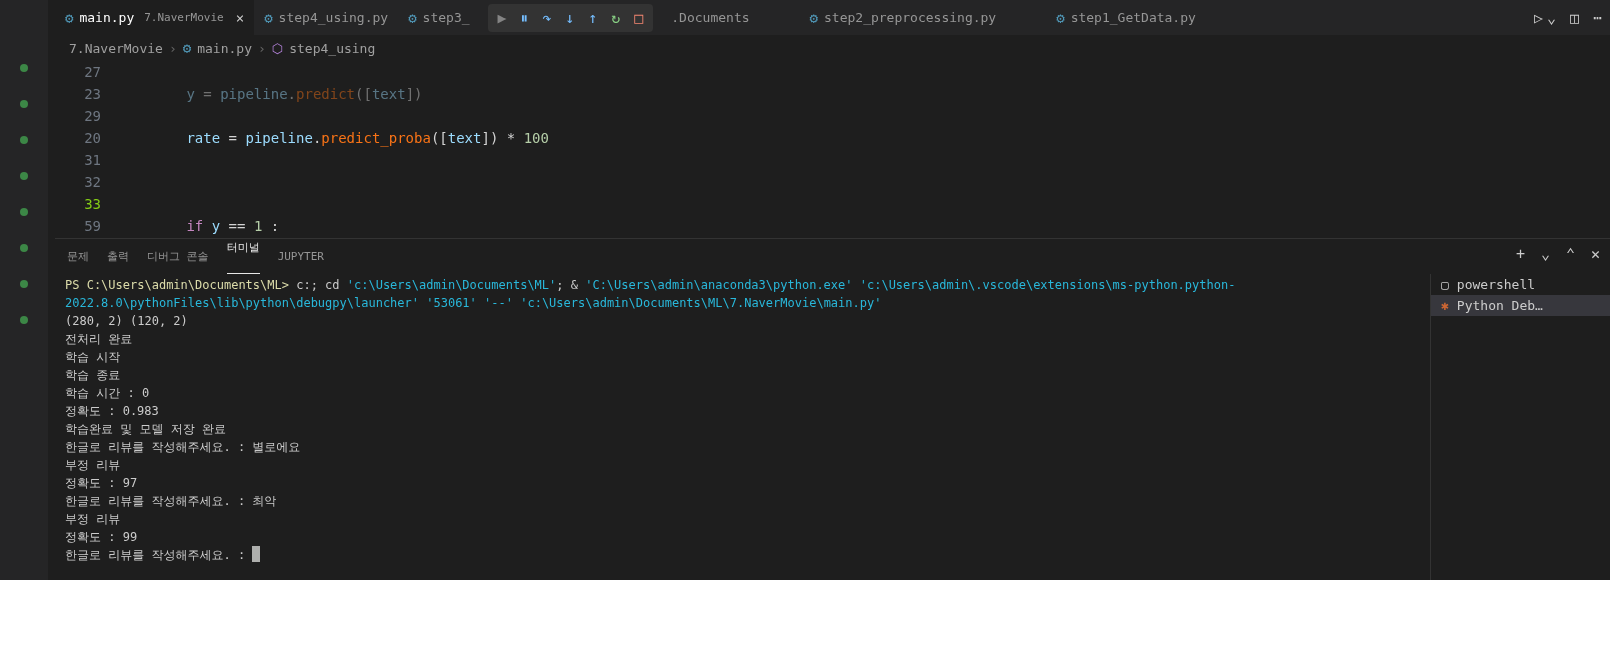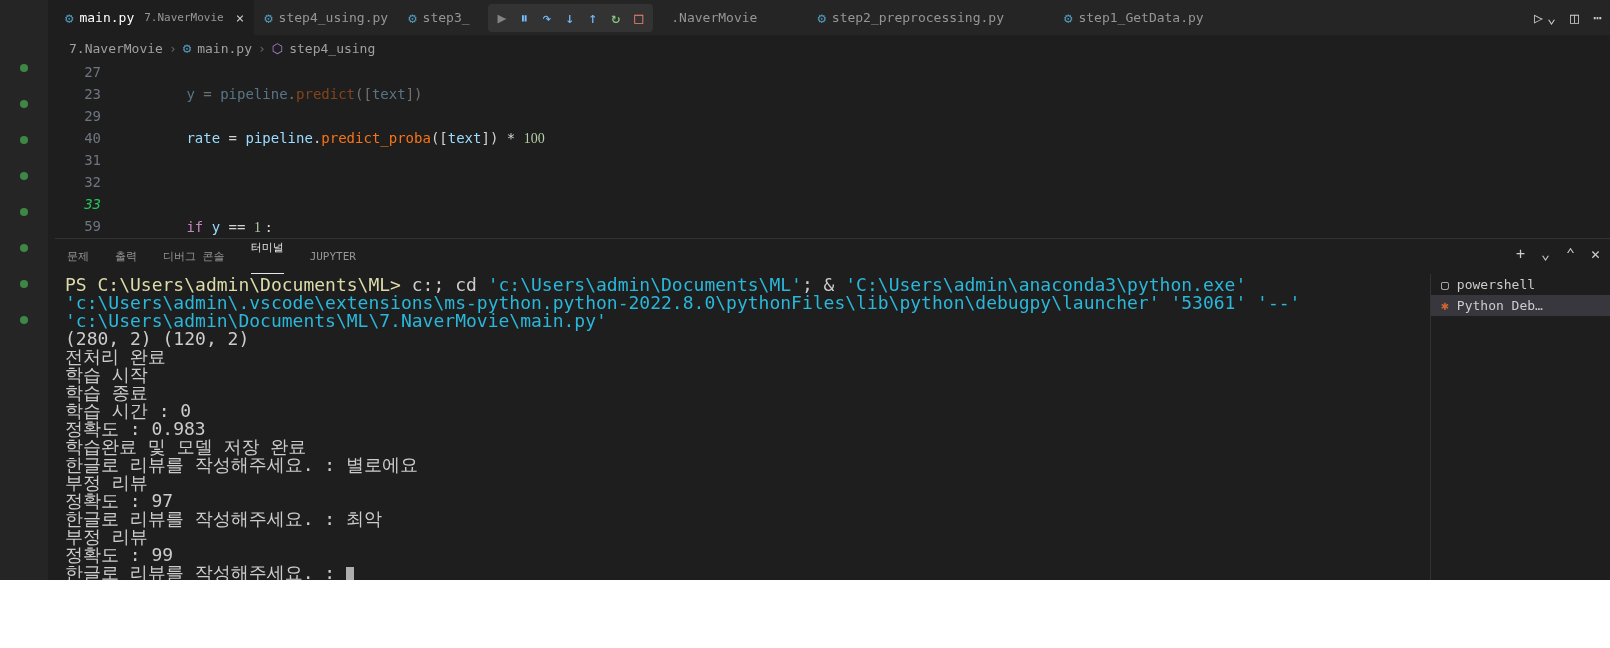--- a/index.html
+++ b/index.html
@@ -12,34 +12,34 @@
 .tabd { color:#969696; margin-left:4px; font-size:11px; }
 .tabx { color:#ccc; margin-left:6px; font-size:14px; }
 .debug-bar { display:flex; gap:14px; padding:0 10px; background:#333; height:28px; align-items:center; border-radius:4px; margin:0 8px; }
 .db-btn { font-size:15px; }
 .tb-right { position:absolute; right:8px; top:0; height:35px; display:flex; align-items:center; gap:14px; color:#ccc; font-size:15px; }
 .crumbs { position:absolute; top:35px; left:55px; right:0; height:26px; display:flex; align-items:center; padding:0 14px; font-size:13px; color:#a0a0a0; gap:6px; background:#1e1e1e; }
 .csep { color:#666; }
 .cube { color:#b180d7; }
 .ed { position:absolute; top:61px; left:55px; right:0; bottom:410px; display:flex; font-family:Consolas,monospace; font-size:14px; line-height:22px; }
 .gutter { width:64px; text-align:right; color:#6e7681; padding-right:18px; user-select:none; }
-.gutter .cur { color:#22c55e;font-style:italic; }
+.gutter .cur { color:#84cc16; }
 .code { flex:1; white-space:pre; }
 .c-id { color:#9cdcfe; }
 .c-fn { color:#f97316; }
 .c-op { color:#d4d4d4; }
-.c-num { color:#b5cea8;font-family:Liberation Serif, serif; }
+.c-num { color:#b5cea8; }
 .c-kw { color:#c586c0; }
 .c-str { color:#ce9178; }
 .curline { background:#2a2d2e; display:block; margin-left:-64px; padding-left:64px; }
 .panel { position:absolute; left:55px; right:0; bottom:68px; top:238px; background:#1e1e1e; border-top:1px solid #333; }
-.ptabs { height:35px; display:flex; align-items:center; padding:0 12px; gap:26px; font-size:11px; color:#969696; }
+.ptabs { height:35px; display:flex; align-items:center; padding:0 12px; gap:18px; font-size:11px; color:#969696; }
 .ptab.active { color:#e7e7e7; border-bottom:1px solid #e7e7e7; padding-bottom:18px; }
 .pact { position:absolute; right:10px; top:6px; display:flex; gap:16px; font-size:15px; color:#ccc; }
-.pbody { position:absolute; top:35px; left:0; right:185px; bottom:0; padding:2px 10px 0 10px; font-family:Consolas,monospace; font-size:18px; line-height:18px; color:#ccc; white-space:pre-wrap; overflow:hidden; }
+.pbody { position:absolute; top:35px; left:0; right:185px; bottom:0; padding:2px 10px 0 10px; font-family:Consolas,monospace; font-size:12px; line-height:18px; color:#ccc; white-space:pre-wrap; overflow:hidden; }
 .t-y { color:#dcdcaa; }
 .t-c { color:#29b8db; }
 .cursor { display:inline-block; width:8px; height:16px; background:#aeafad; vertical-align:text-bottom; }
 .tside { position:absolute; top:35px; right:0; bottom:0; width:180px; border-left:1px solid #333; font-size:13px; }
 .ts-item { padding:3px 10px; display:flex; gap:8px; align-items:center; }
 .ts-item.sel { background:#37373d; }
 .left { position:absolute; left:0; top:0; bottom:68px; width:48px; background:#252526; display:flex; flex-direction:column; align-items:center; padding-top:64px; gap:28px; }
 .ldot { width:8px; height:8px; background:#3c8746; border-radius:50%; }
 .dots3 { position:absolute; left:14px; top:8px; color:#ccc; letter-spacing:2px; font-size:14px; }
 .white { position:absolute; left:0; right:0; bottom:0; height:68px; background:#fff; }
@@ -78,21 +78,21 @@
   <div class="debug-bar">
     <span class="db-btn" style="color:#848484">▶</span>
     <span class="db-btn" style="color:#75beff">⏸</span>
     <span class="db-btn" style="color:#75beff">↷</span>
     <span class="db-btn" style="color:#75beff">↓</span>
     <span class="db-btn" style="color:#75beff">↑</span>
     <span class="db-btn" style="color:#89d185">↻</span>
     <span class="db-btn" style="color:#f48771">□</span>
   </div>
   <div class="tab">
-    <span>.NaverMovie</span>
+    <span>.Documents</span>
   </div>
   <div class="tab" style="margin-left:40px">
     <span class="pyi">⚙</span>
     <span>step2_preprocessing.py</span>
   </div>
   <div class="tab" style="margin-left:40px">
     <span class="pyi">⚙</span>
     <span>step1_GetData.py</span>
   </div>
   <div class="tb-right">
@@ -111,21 +111,21 @@
   <span class="csep">›</span>
   <span class="cube">⬡</span>
   <span>step4_using</span>
 </div>
 
 <div class="ed">
   <div class="gutter">
     <div>27</div>
     <div>23</div>
     <div>29</div>
-    <div>40</div>
+    <div>20</div>
     <div>31</div>
     <div>32</div>
     <div class="cur">33</div>
     <div>59</div>
   </div>
   <div class="code">
 <div style="opacity:.45">        <span class="c-id">y </span><span class="c-op">= </span><span class="c-id">pipeline</span><span class="c-op">.</span><span class="c-fn">predict</span><span class="c-op">([</span><span class="c-id">text</span><span class="c-op">])</span></div>
 <div>        <span class="c-id">rate </span><span class="c-op">= </span><span class="c-id">pipeline</span><span class="c-op">.</span><span class="c-fn">predict_proba</span><span class="c-op">([</span><span class="c-id">text</span><span class="c-op">]) </span><span class="c-op">* </span><span class="c-num">100</span></div>
 <div> </div>
 <div>        <span class="c-kw">if </span><span class="c-id">y </span><span class="c-op">== </span><span class="c-num">1 </span><span class="c-op">:</span></div>

